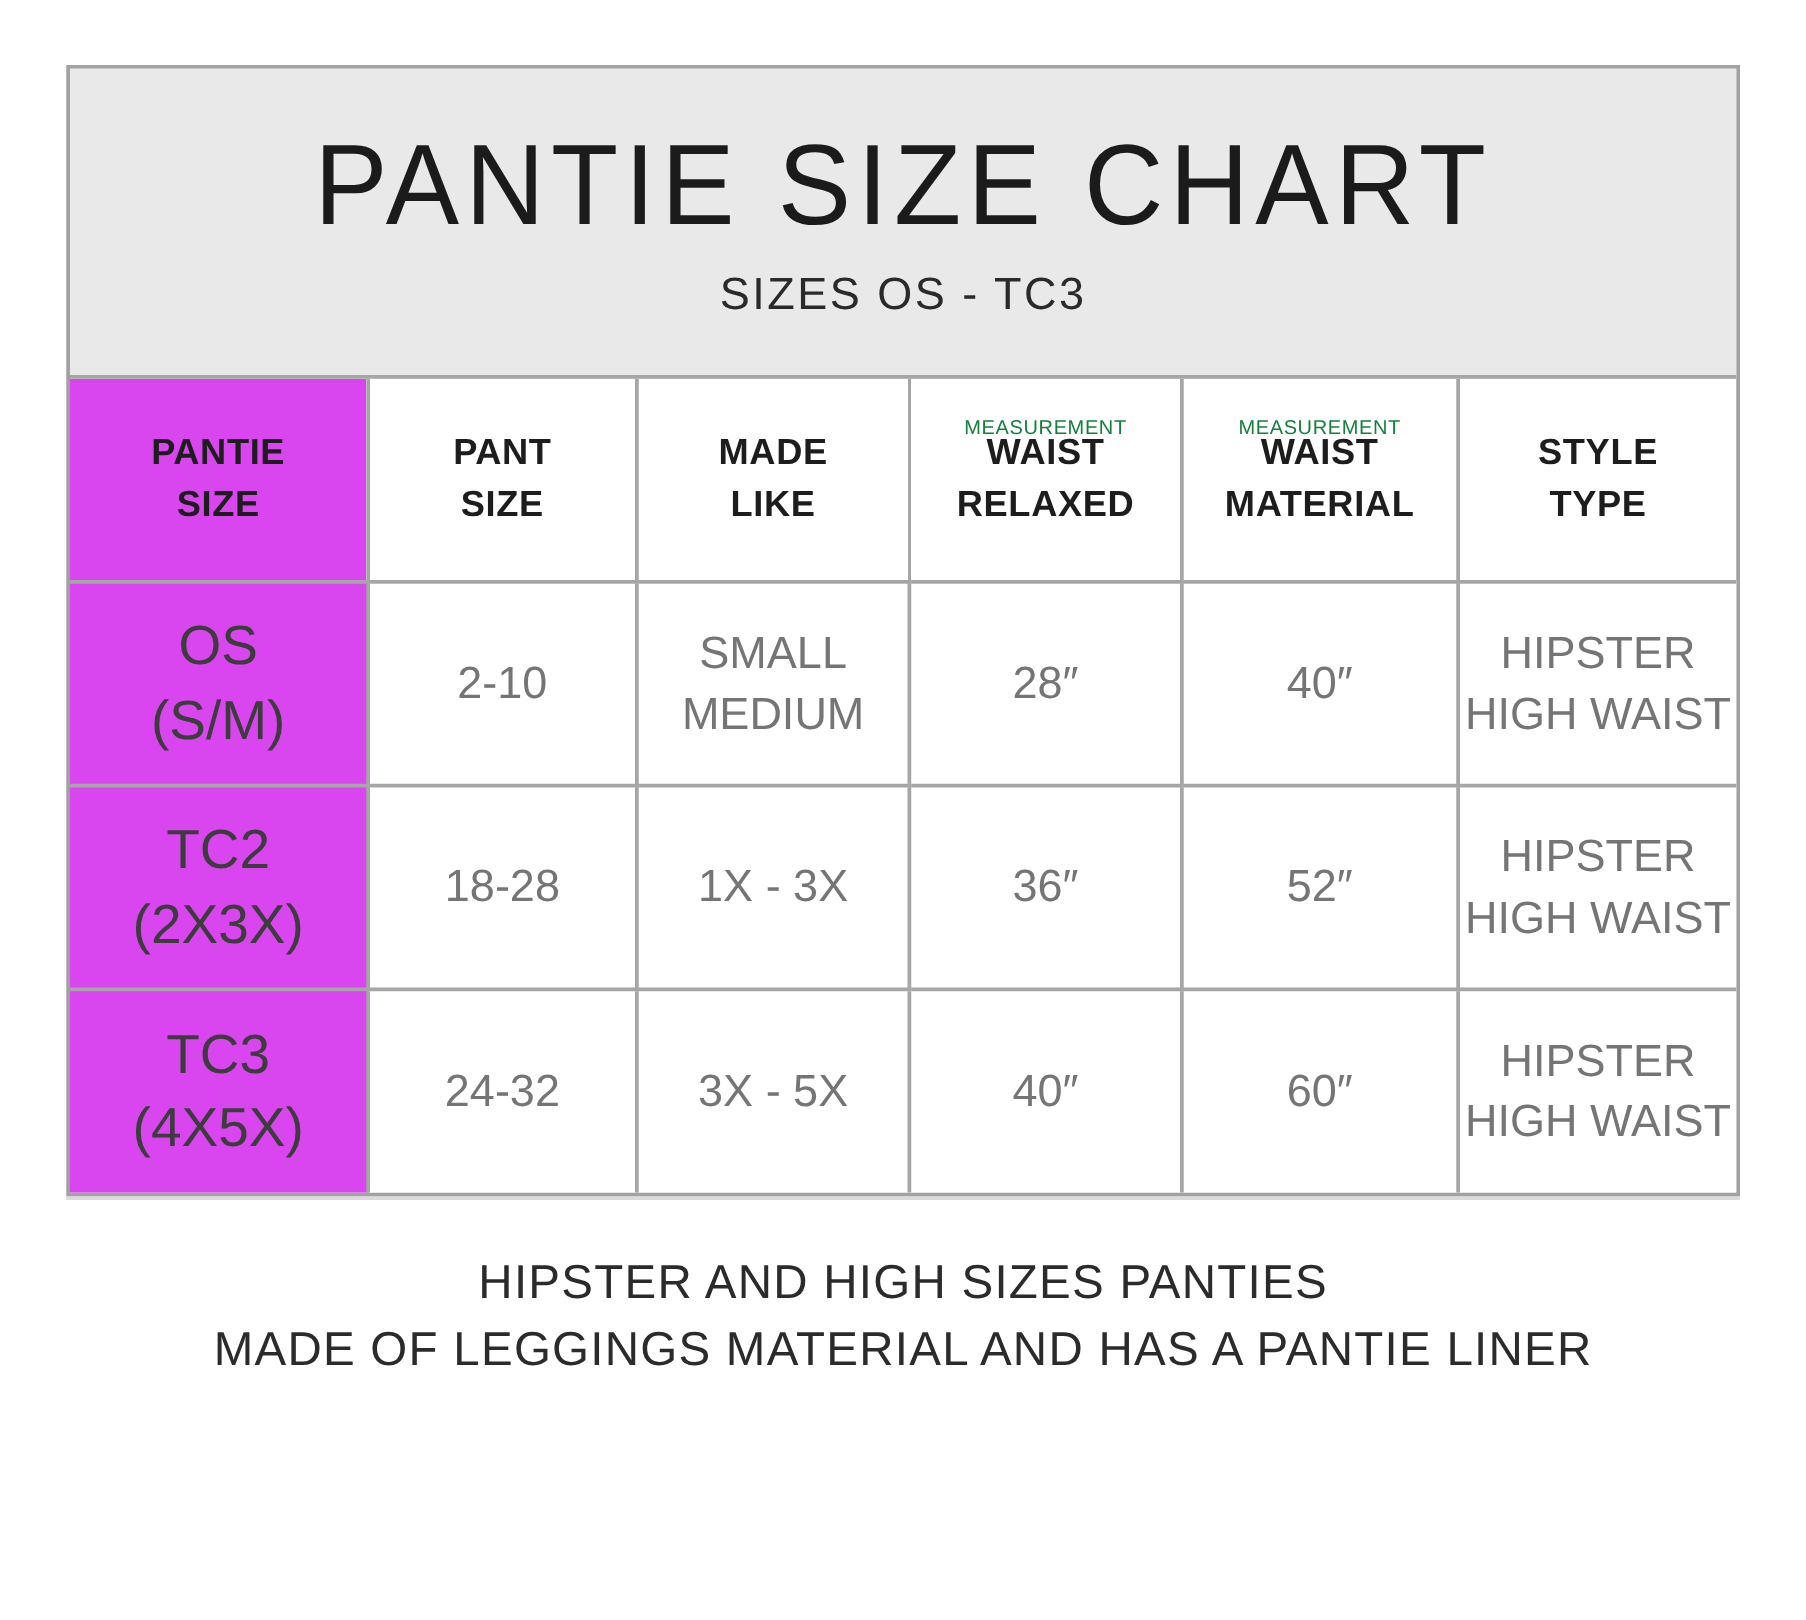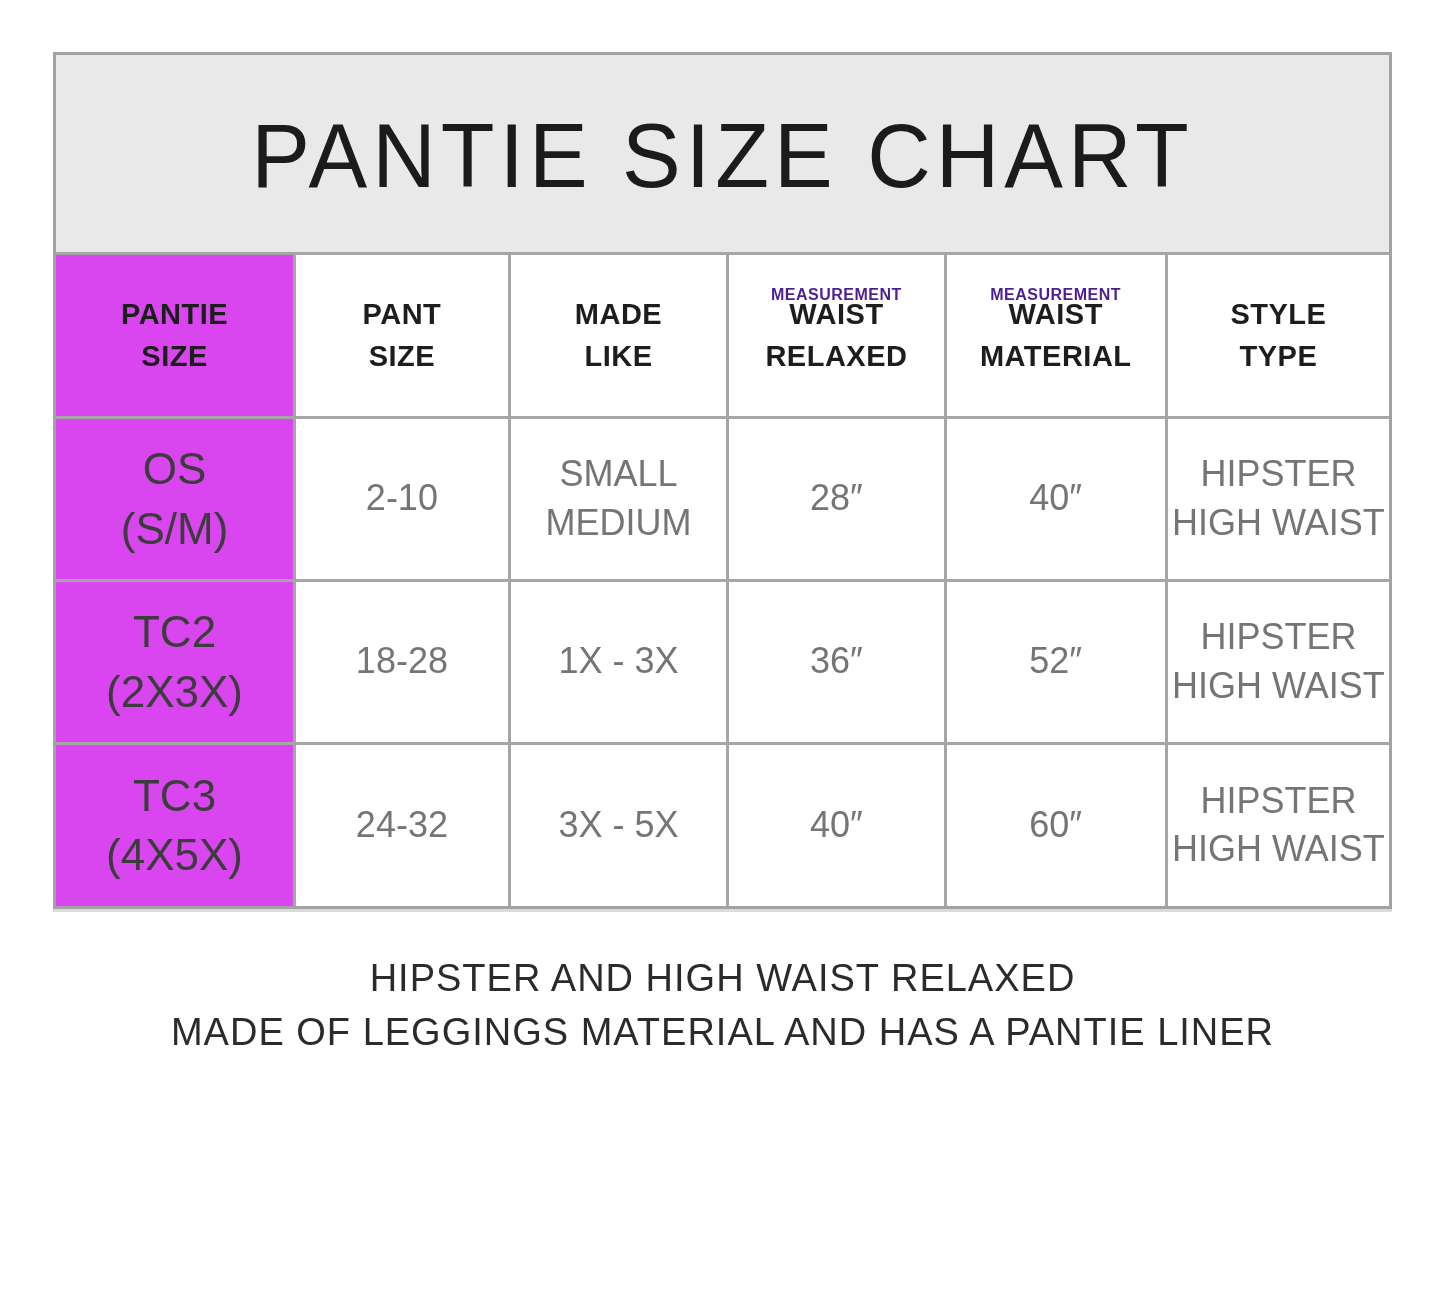--- a/index.html
+++ b/index.html
@@ -12,21 +12,21 @@
   }
   .chart {
     margin: 52px auto 0 auto;
     width: 1339px;
     border: 3px solid #a2a2a2;
     box-shadow: 0 3px 0 rgba(0,0,0,0.14);
     background: #ffffff;
   }
   .band {
     background: #e9e9e9;
-    height: 200px;
+    height: 248px;
     border-bottom: 3px solid #a6a6a6;
     display: flex;
     flex-direction: column;
     align-items: center;
     justify-content: center;
     padding-top: 4px;
   }
   .title {
     margin: 0;
     font-size: 88px;
@@ -66,23 +66,23 @@
     font-size: 29px;
     font-weight: 700;
     line-height: 1.45;
     color: #1d1d1d;
     letter-spacing: 0.5px;
   }
   .meas {
     position: absolute;
     top: 28px; left: 0; right: 0;
     font-size: 16px;
-    font-weight: 700;
+    font-weight: 400;
     letter-spacing: 0.5px;
-    color: #4c1d95;
+    color: #15803d;
   }
   .meas:empty { display: none; }
   td {
     height: 163px;
     font-size: 36px;
     font-weight: 400;
     line-height: 1.35;
     color: #757575;
   }
   td.rowlabel {
@@ -101,20 +101,21 @@
   }
   .footer-line { margin-bottom: 16px; }
 </style>
 </head>
 <body>
 
 <div class="chart">
 
   <div class="band">
     <h1 class="title">PANTIE SIZE CHART</h1>
+    <div class="subtitle">SIZES OS - TC3</div>
   </div>
 
   <table>
     <colgroup>
       <col style="width:17.9%">
       <col style="width:16.1%">
       <col style="width:16.4%">
       <col style="width:16.3%">
       <col style="width:16.6%">
       <col style="width:16.7%">
@@ -203,15 +204,15 @@
         <td>
           <span class="cell-line">HIPSTER</span>
           <span class="cell-line">HIGH WAIST</span>
         </td>
       </tr>
     </tbody>
   </table>
 </div>
 
 <div class="footer">
-  <div class="footer-line">HIPSTER AND HIGH WAIST RELAXED</div>
+  <div class="footer-line">HIPSTER AND HIGH SIZES PANTIES</div>
   <div class="footer-line">MADE OF LEGGINGS MATERIAL AND HAS A PANTIE LINER</div>
 </div>
 
 </body></html>

